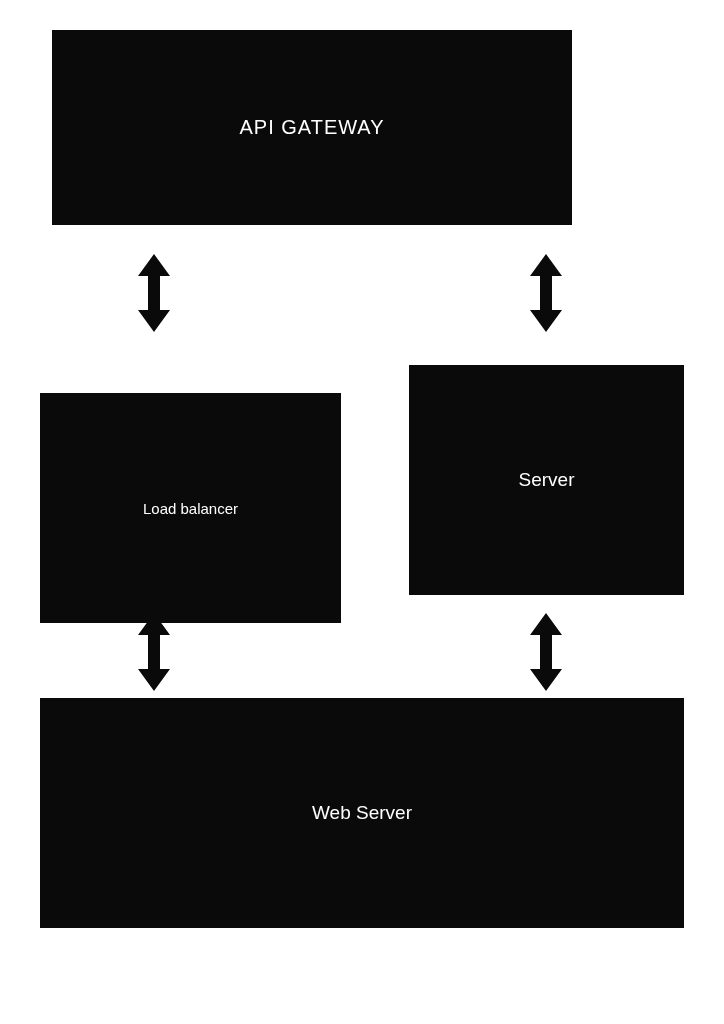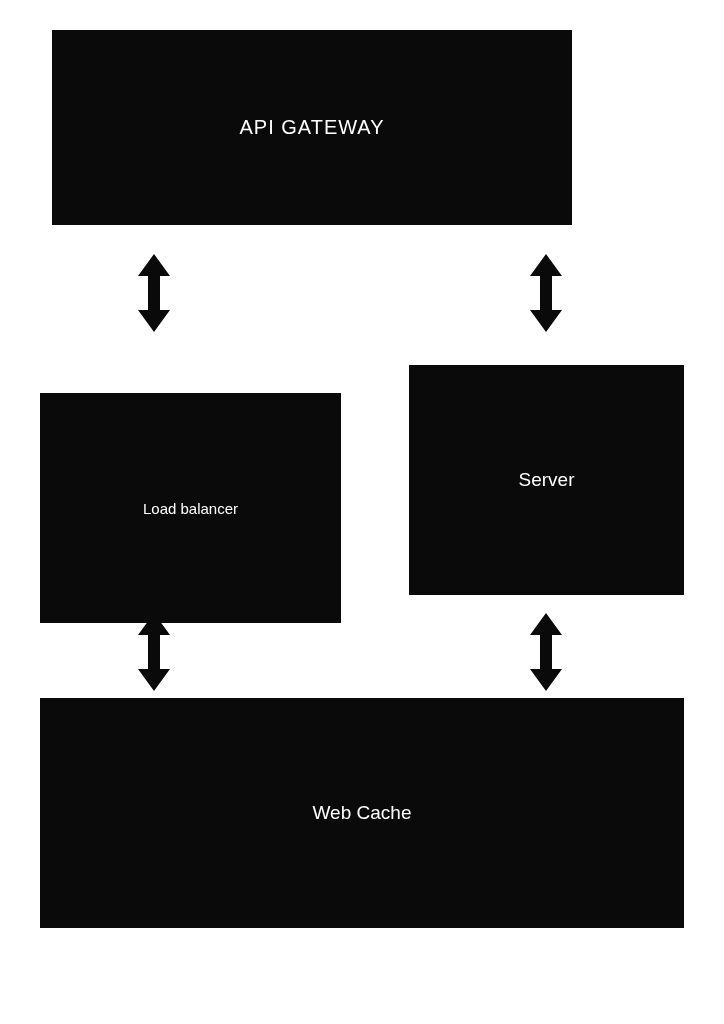--- a/index.html
+++ b/index.html
@@ -116,14 +116,14 @@
 </div>
 
 <div class="arrow arrow-bottom-right">
   <svg viewBox="0 0 48 78">
     <polygon points="24,0 8,22 18,22 18,39 30,39 30,22 40,22" fill="#0a0a0a"></polygon>
     <polygon points="24,78 8,56 18,56 18,39 30,39 30,56 40,56" fill="#0a0a0a"></polygon>
   </svg>
 </div>
 
 <div class="block bottom-block">
-  <span>Web Cache</span>
+  <span>Web Server</span>
 </div>
 
 </body></html>

